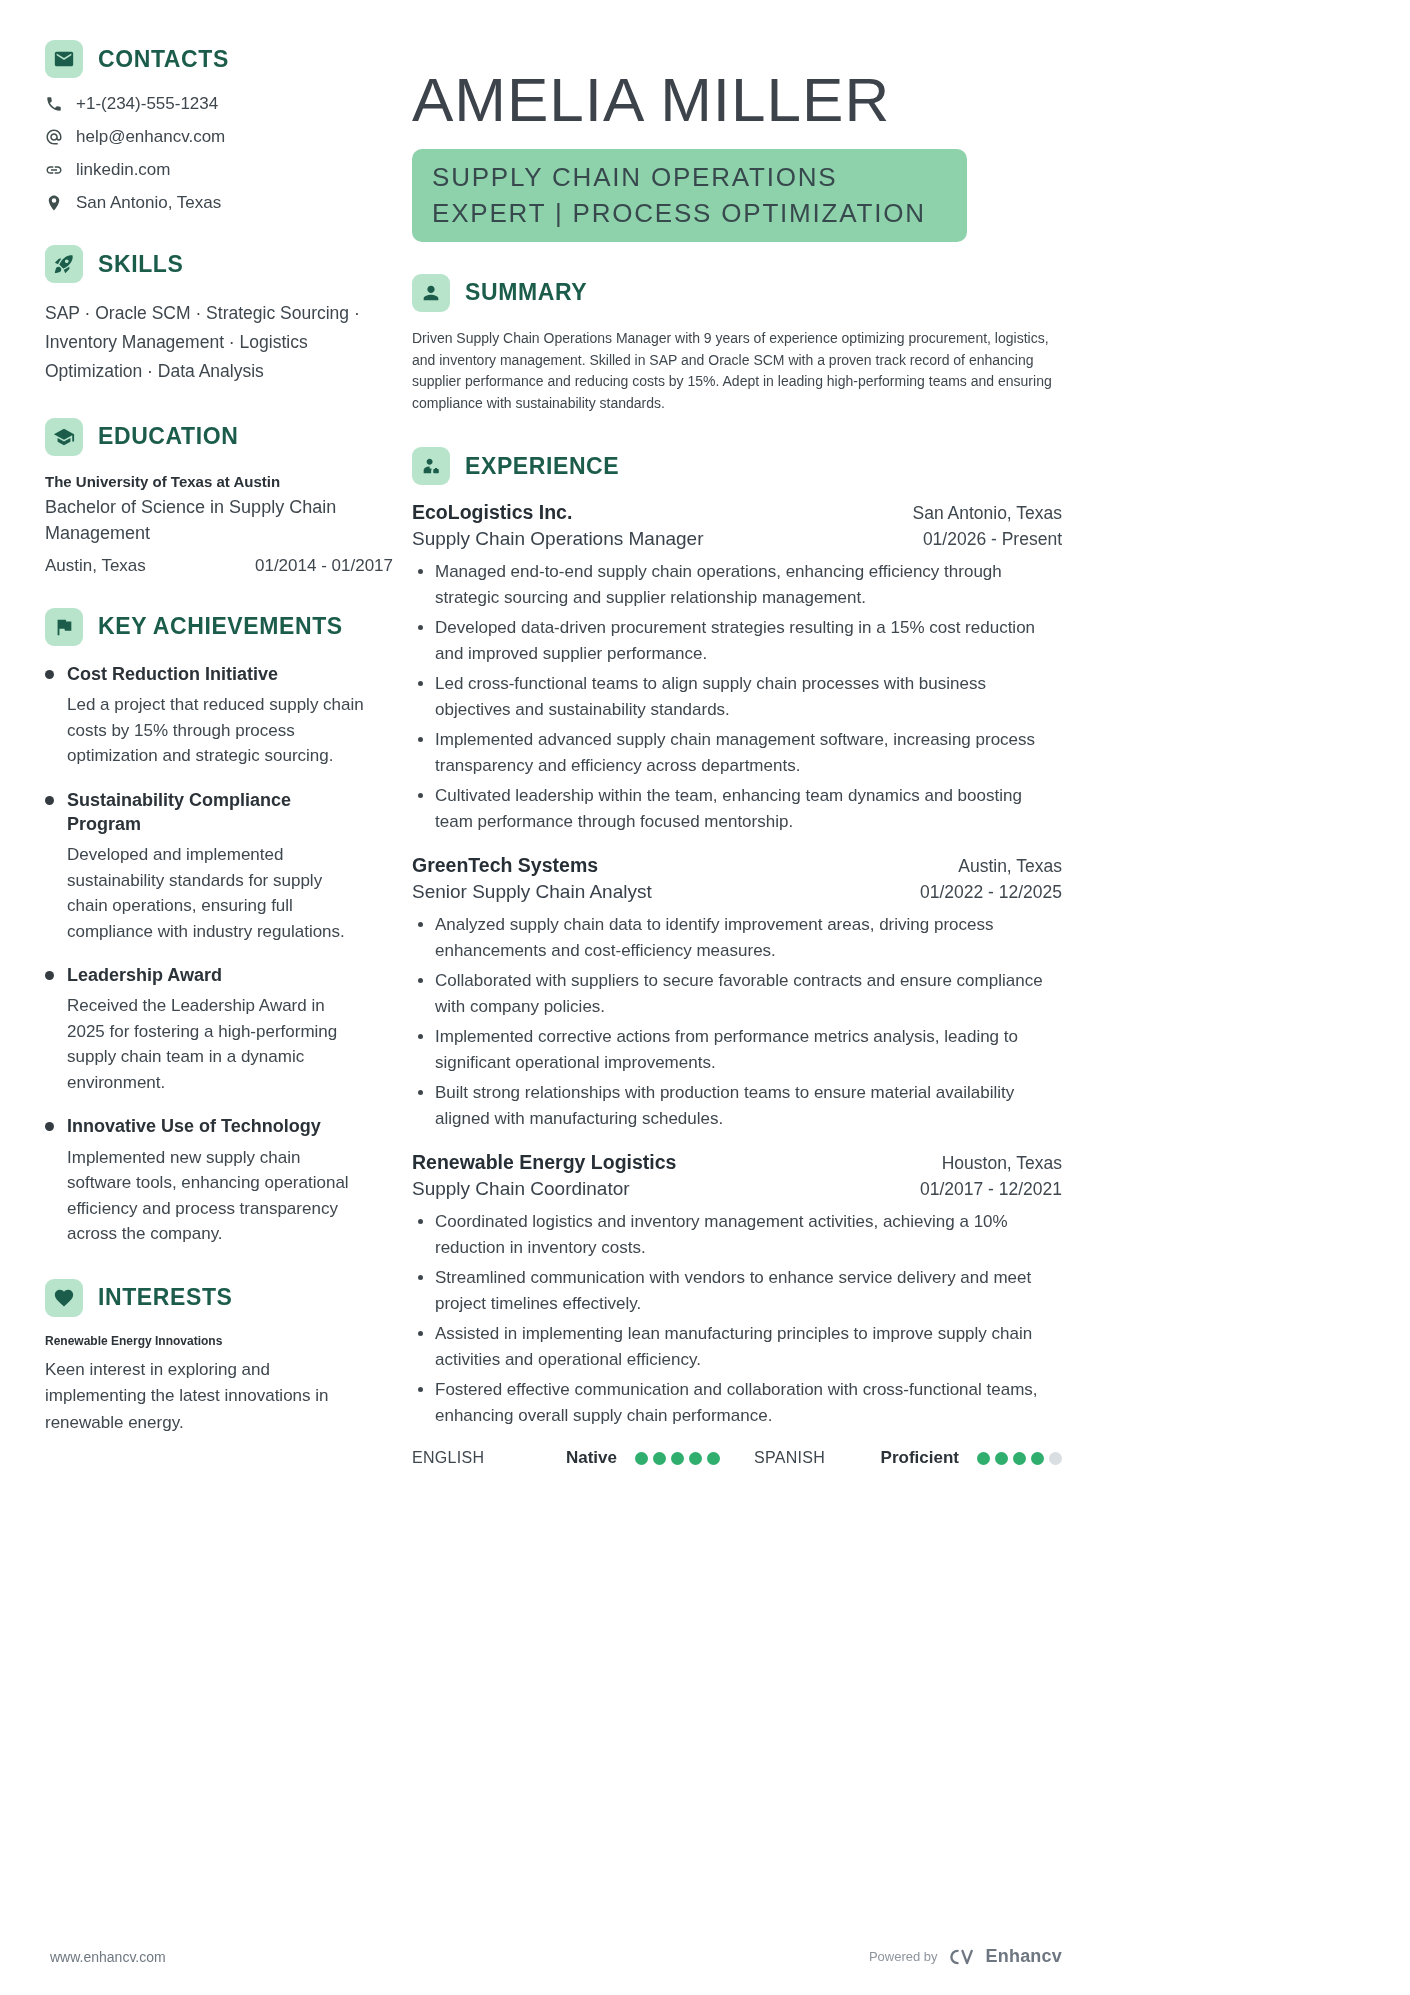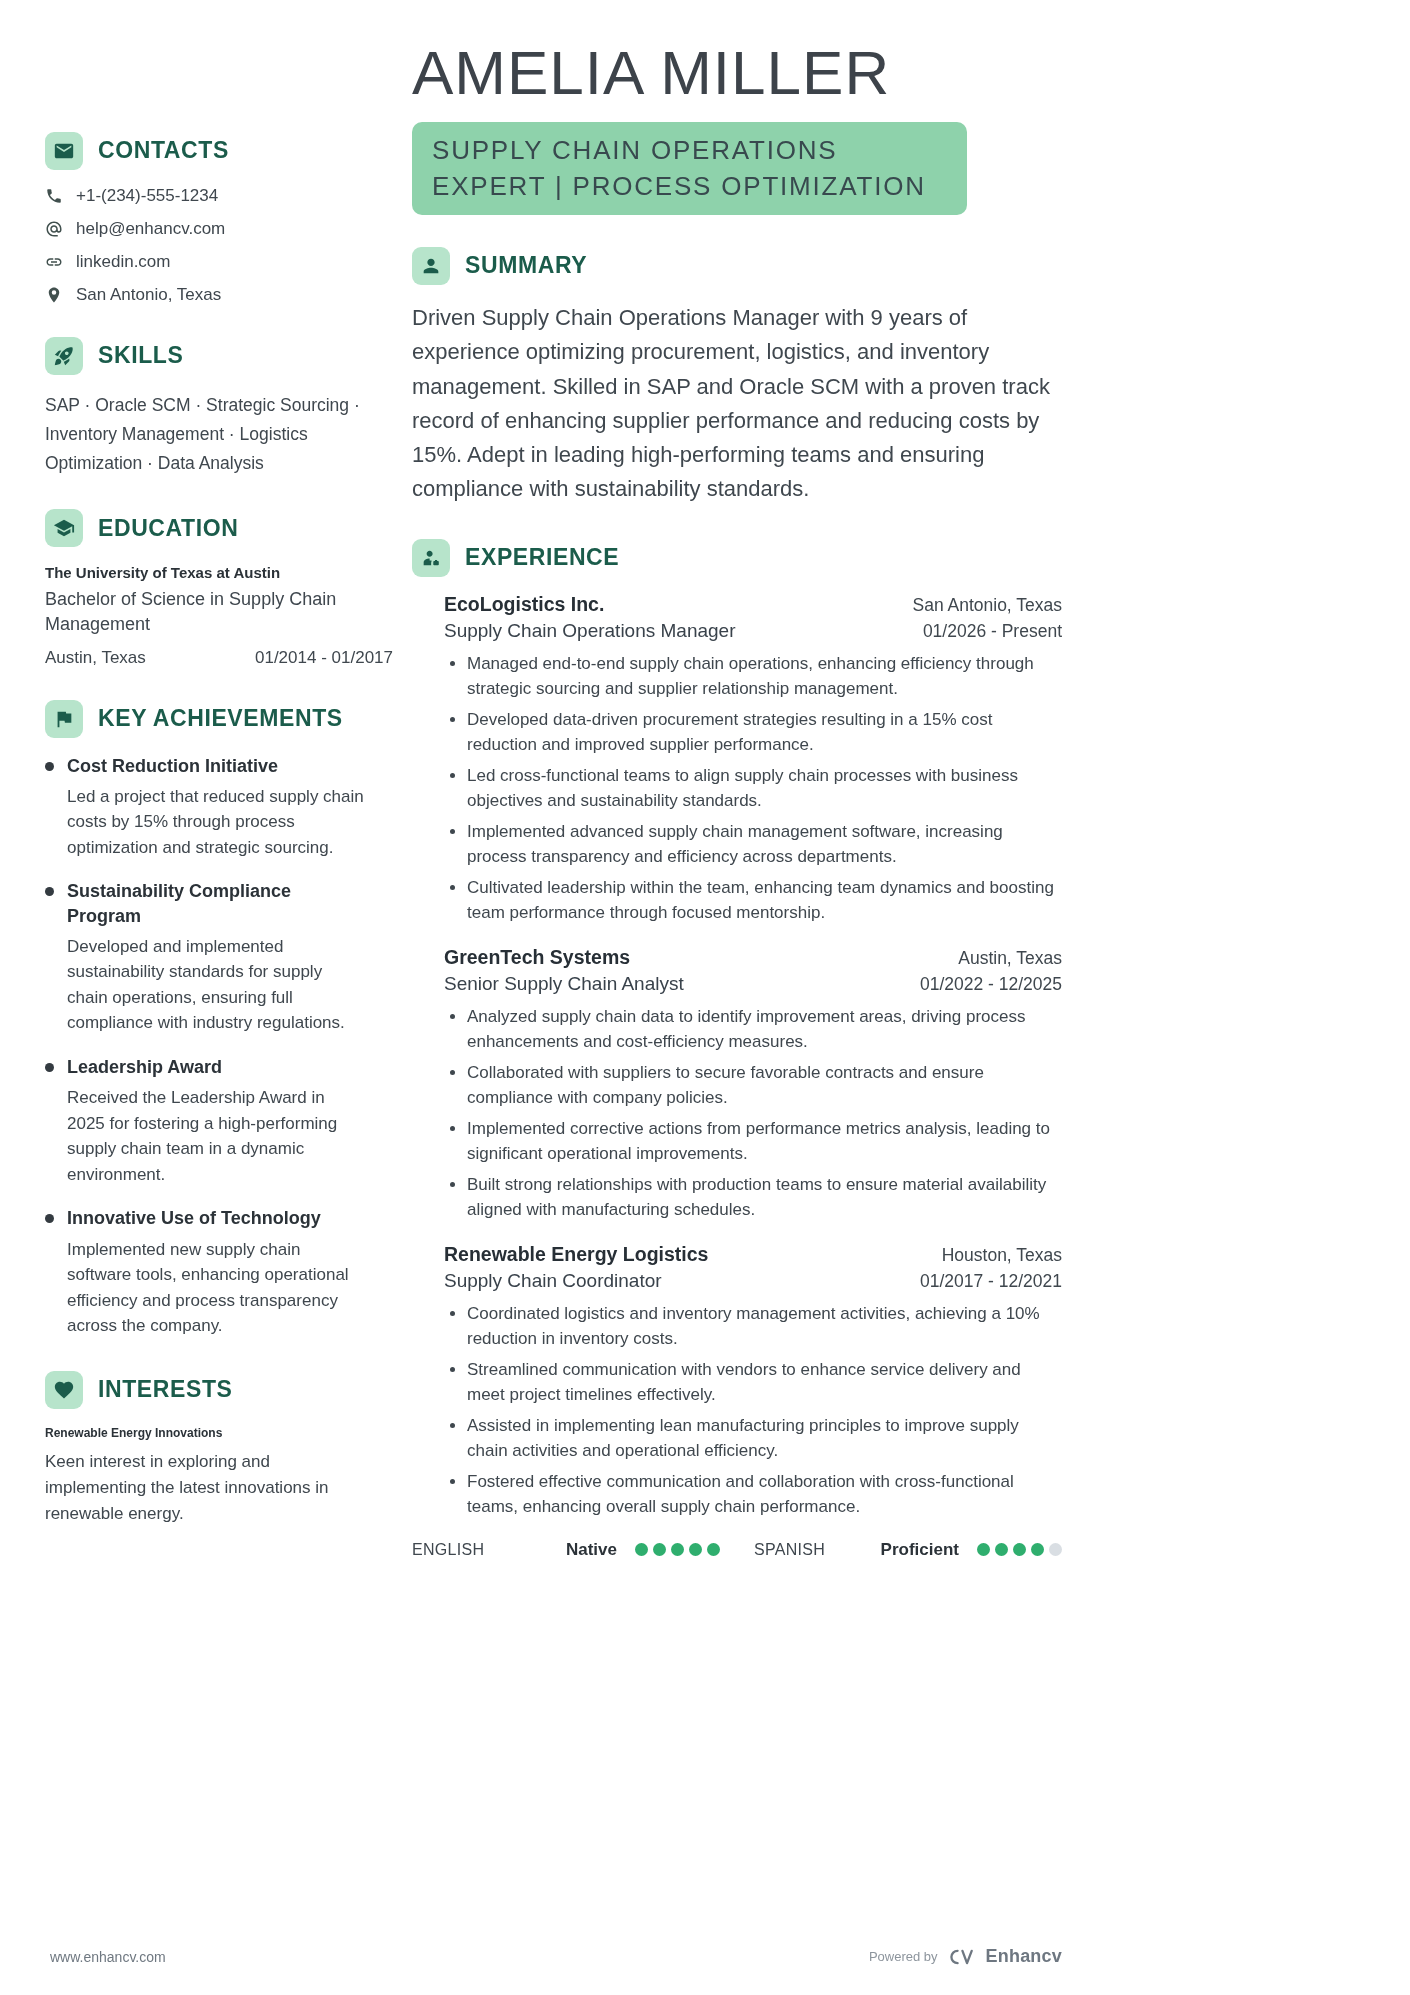--- a/index.html
+++ b/index.html
@@ -47,23 +47,23 @@
   .ach-desc{font-size:17px;line-height:1.5;margin-top:6px;max-width:300px;color:var(--text-body);}
 
   .int-title{font-size:12px;font-weight:bold;color:var(--text-dark);line-height:1.35;}
   .int-desc{font-size:17px;line-height:1.55;margin-top:8px;max-width:330px;color:var(--text-body);}
 
   .name{font-size:62px;font-weight:400;color:#3d434a;letter-spacing:1px;line-height:1.05;margin:0;}
   .banner{margin-top:17px;width:555px;background:var(--banner-green);border-radius:10px;
           padding:10px 20px;font-size:26px;letter-spacing:1.8px;line-height:1.4;color:#38494e;}
 
   .r-section{margin-top:32px;}
-  .summary-text{font-size:22px;line-height:1.56;color:var(--text-body);}
-
-  .job{margin-top:4px;margin-left:32px;}
+  .summary-text{font-size:14px;line-height:1.56;color:var(--text-body);}
+
+  .job{margin-top:4px;}
   .job-head{display:flex;justify-content:space-between;align-items:baseline;}
   .company{font-size:19.5px;font-weight:bold;color:#272f36;}
   .job-loc{font-size:17.5px;color:var(--text-body);}
   .job-sub{display:flex;justify-content:space-between;align-items:baseline;margin-top:4px;}
   .role{font-size:19px;color:#39424b;}
   .dates{font-size:17.5px;color:var(--text-body);}
   ul.bullets{margin:9px 0 20px 0;padding-left:23px;}
   ul.bullets li{font-size:17px;line-height:1.5;margin-bottom:5px;color:var(--text-body);}
 
   .lang-row{display:flex;gap:34px;margin-top:6px;}

